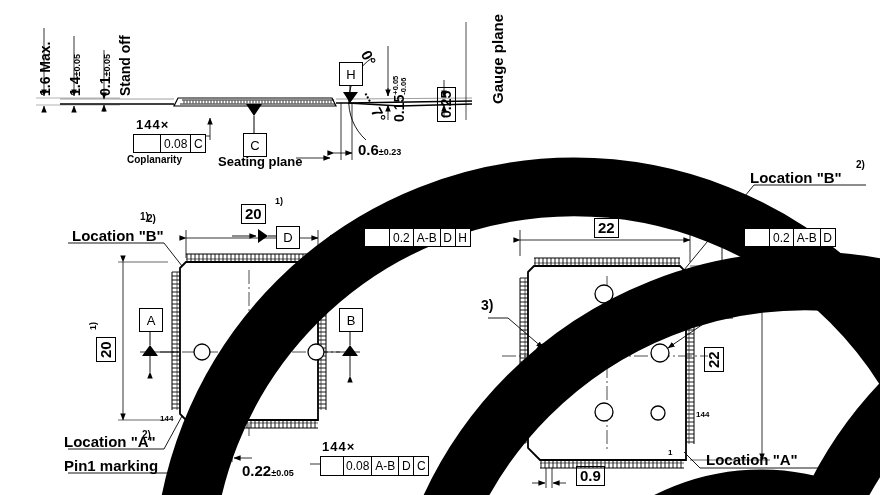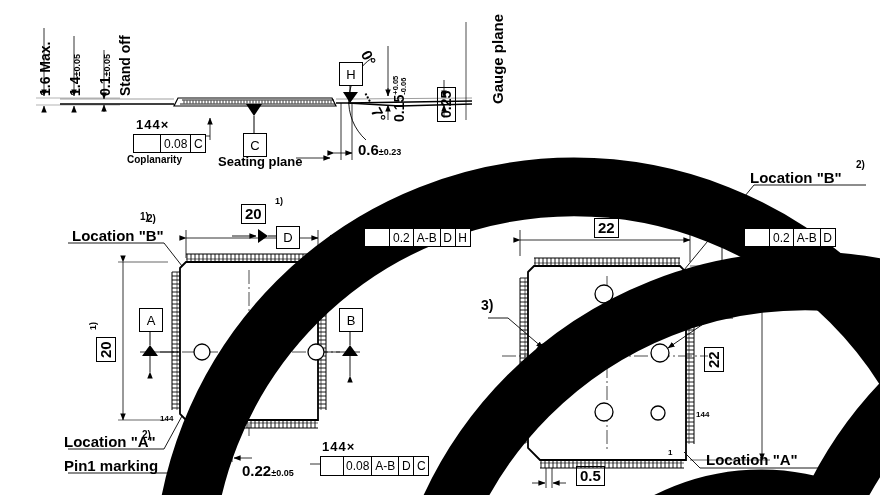--- a/index.html
+++ b/index.html
@@ -522,16 +522,16 @@
         </svg>
   </div>
   <div style="padding:0 3px;display:flex;align-items:center;font-size:12px;
               border-right:1.2px solid #000;">0.2</div>
   <div style="padding:0 3px;display:flex;align-items:center;font-size:12px;
               border-right:1.2px solid #000;">A-B</div>
   <div style="width:14px;display:flex;align-items:center;justify-content:center;font-size:12px;">D</div>
 </div>
 
 <div style="position:absolute;left:576px;top:466px;">
-  <span class="boxdim b" style="font-size:15px;">0.5</span>
+  <span class="boxdim b" style="font-size:15px;">0.9</span>
 </div>
 
 </div>
 
 </body></html>

